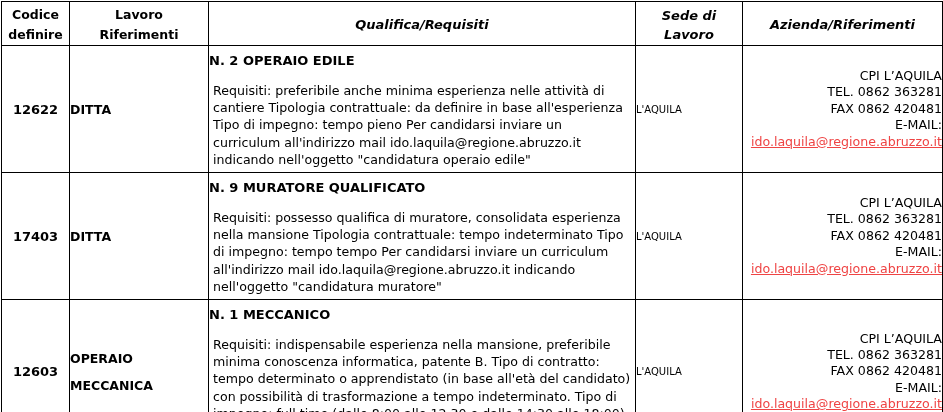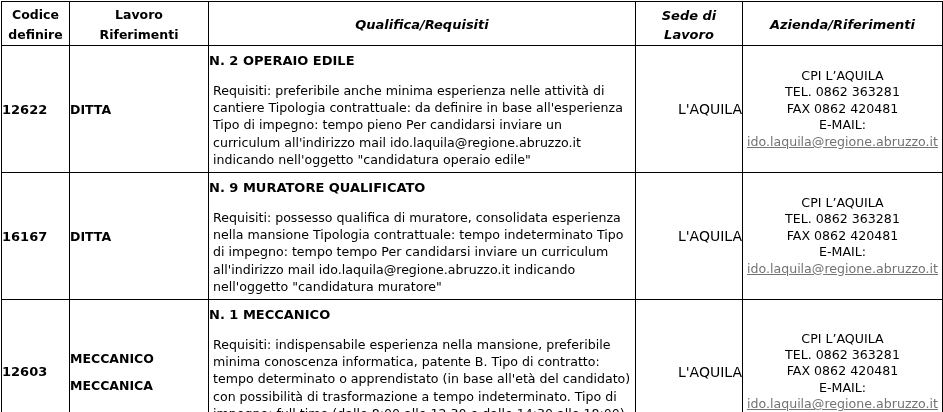--- a/index.html
+++ b/index.html
@@ -56,20 +56,21 @@
   .hdr-italic {
     font-weight: bold;
     font-style: italic;
     font-size: 13px;
     line-height: 17px;
     text-align: center;
   }
 
   
   td.code {
+    text-align: center;
     font-weight: bold;
     font-size: 13px;
   }
   td.company {
     text-align: left;
     font-weight: bold;
     font-size: 12.5px;
     line-height: 27px;
   }
   td.company .cname-line { display: block; }
@@ -83,32 +84,32 @@
     font-size: 13px;
     line-height: 17px;
     margin: 6px 0 13px 0;
   }
   .qual-body {
     font-size: 12.6px;
     line-height: 17.2px;
     margin: 4px;
   }
   td.sede {
+    text-align: left;
+    font-size: 10px;
+  }
+  td.contacts {
     text-align: right;
-    font-size: 14px;
-  }
-  td.contacts {
-    text-align: center;
     font-size: 12.6px;
     line-height: 16.4px;
     padding: 2px 2px;
   }
   .contact-line { display: block; }
   .contact-mail {
-    color: #737373;
+    color: #ef4444;
     text-decoration: underline;
     display: block;
     word-break: break-all;
   }
 
   
   tr.r1 td { height: 105px; }
   tr.r2 td { height: 101px; }
   tr.r3 td { height: 124px; }
 </style>
@@ -170,42 +171,42 @@
         <td class="contacts">
           <span class="contact-line">CPI L’AQUILA</span>
           <span class="contact-line">TEL. 0862 363281</span>
           <span class="contact-line">FAX 0862 420481</span>
           <span class="contact-line">E-MAIL:</span>
           <a href="#" class="contact-mail">ido.laquila@regione.abruzzo.it</a>
         </td>
       </tr>
 
       <tr class="r2">
-        <td class="code">16167</td>
+        <td class="code">17403</td>
         <td class="company">
           <span class="cname-line">DITTA</span>
         </td>
         <td class="qual">
           <p class="qual-title">N. 9 MURATORE QUALIFICATO</p>
           <p class="qual-body">Requisiti: possesso qualifica di muratore, consolidata esperienza nella mansione Tipologia contrattuale: tempo indeterminato Tipo di impegno: tempo tempo Per candidarsi inviare un curriculum all'indirizzo mail ido.laquila@regione.abruzzo.it indicando nell'oggetto "candidatura muratore"</p>
         </td>
         <td class="sede">L'AQUILA</td>
         <td class="contacts">
           <span class="contact-line">CPI L’AQUILA</span>
           <span class="contact-line">TEL. 0862 363281</span>
           <span class="contact-line">FAX 0862 420481</span>
           <span class="contact-line">E-MAIL:</span>
           <a href="#" class="contact-mail">ido.laquila@regione.abruzzo.it</a>
         </td>
       </tr>
 
       <tr class="r3">
         <td class="code">12603</td>
         <td class="company">
-          <span class="cname-line">MECCANICO</span>
+          <span class="cname-line">OPERAIO</span>
           <span class="cname-line">MECCANICA</span>
         </td>
         <td class="qual">
           <p class="qual-title">N. 1 MECCANICO</p>
           <p class="qual-body">Requisiti: indispensabile esperienza nella mansione, preferibile minima conoscenza informatica, patente B. Tipo di contratto: tempo determinato o apprendistato (in base all'età del candidato) con possibilità di trasformazione a tempo indeterminato. Tipo di impegno: full time (dalle 8:00 alle 12.30 e dalle 14:30 alle 18:00) . Per candidarsi inviare il curriculum all'indirizzo mail:</p>
         </td>
         <td class="sede">L'AQUILA</td>
         <td class="contacts">
           <span class="contact-line">CPI L’AQUILA</span>
           <span class="contact-line">TEL. 0862 363281</span>

